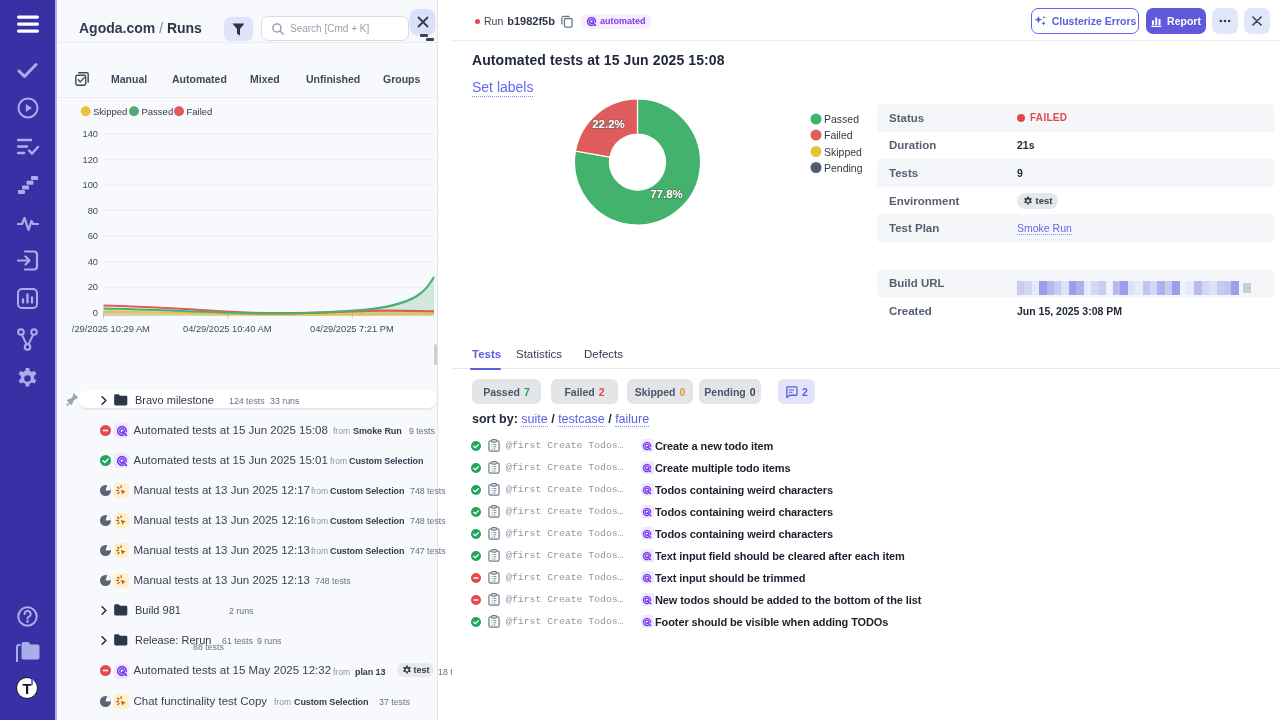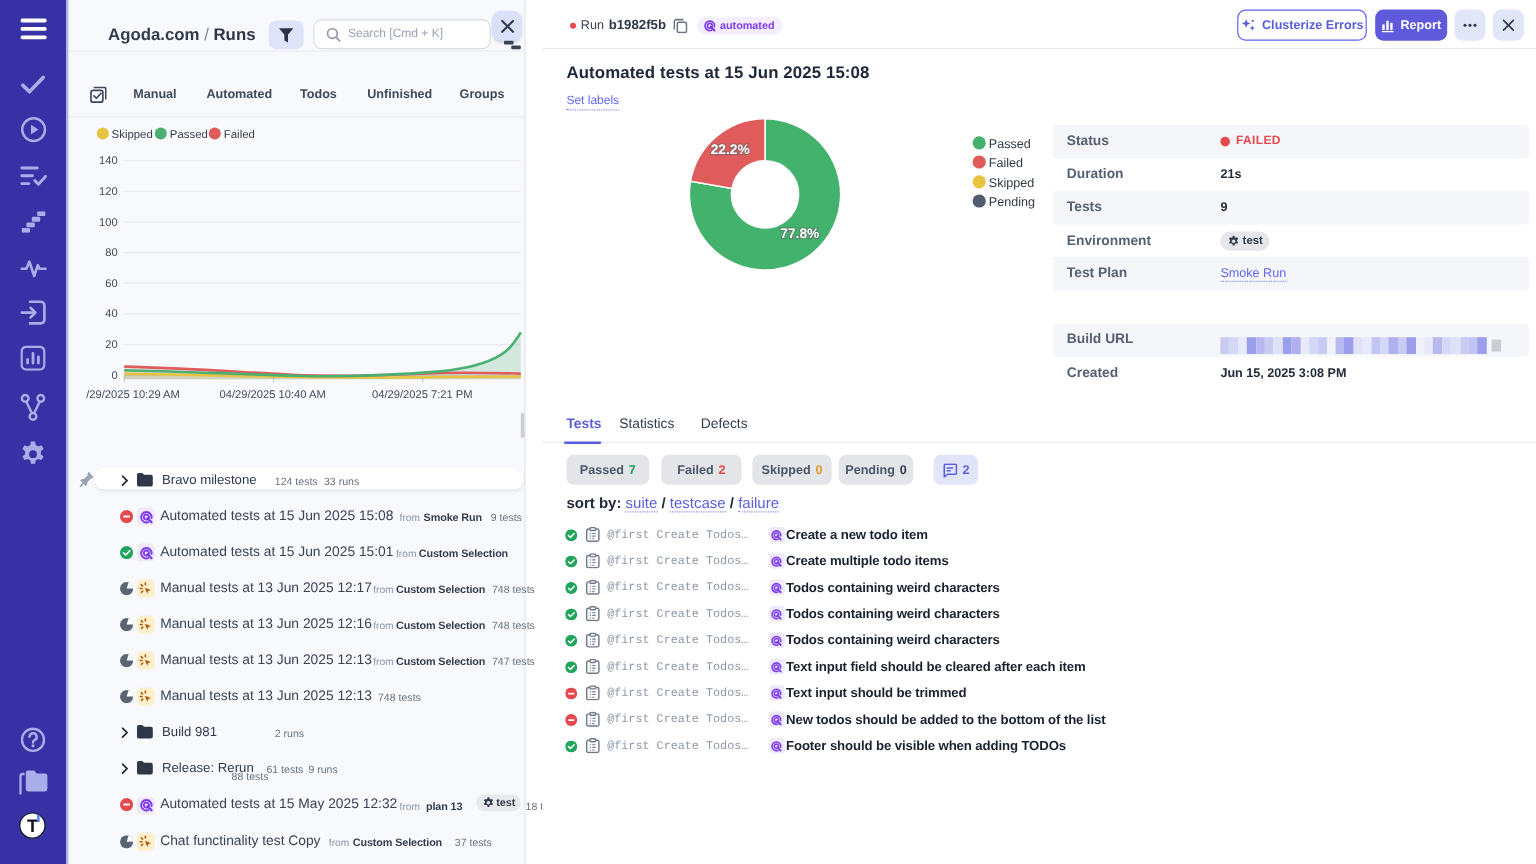--- a/index.html
+++ b/index.html
@@ -101,21 +101,21 @@
       <path d="M1 21 v-15 a2 2 0 0 1 2-2 h1.5" fill="none" stroke="#a9aeea" stroke-width="2"></path>
       <path d="M7.5 1 h5 l2 2.5 h7 a2 2 0 0 1 2 2 v11 a2 2 0 0 1 -2 2 h-14 a2 2 0 0 1 -2-2 v-13.5 a2 2 0 0 1 2-2z" fill="#a9aeea"></path>
     </svg>
   <div class="abs" style="left:16px; top:677px; width:22px; height:22px; border-radius:50%; background:#fff; border:1.5px solid #14171f;"></div>
   <div class="abs" style="left:16px; top:678px; width:22px; height:22px; text-align:center; font-weight:700; font-size:15px; color:#14171f; line-height:21px;">T</div>
   <div class="abs" style="left:31px; top:679px; width:2px; height:6px; background:#4f7df5;"></div>
 </div>
 
 <div id="lpanel"></div>
 <div id="lhead"></div>
-<div class="abs" style="left:90px; top:20px; font-size:14px; font-weight:700; color:#333c4e;text-align:right;">Agoda.com <span style="color:#7c8696; font-weight:400;">/</span> <span style="color:#2d3546;">Runs</span></div>
+<div class="abs" style="left:79px; top:20px; font-size:14px; font-weight:700; color:#333c4e;text-align:right;">Agoda.com <span style="color:#7c8696; font-weight:400;">/</span> <span style="color:#2d3546;">Runs</span></div>
 <div class="abs" style="left:224px; top:17px; width:29px; height:24px; background:#e0e4fa; border-radius:6px;">
   <svg style="position:absolute; left:8px; top:5.5px;" width="13" height="13" viewBox="0 0 13 13">
       <path d="M0.5 0.5 h12 l-4.5 5.5 v6.5 l-3-1.8 v-4.7 z" fill="#2b3344"></path>
     </svg>
 </div>
 <div class="abs" style="left:261px; top:16px; width:148px; height:25px; background:#fff; border:1px solid #d9dce3; border-radius:7px;">
   <svg style="position:absolute; left:10px; top:6px;" width="12" height="12" viewBox="0 0 13 13">
       <circle cx="5.4" cy="5.4" r="4.4" fill="none" stroke="#8e97a5" stroke-width="1.5"></circle>
       <path d="M8.8 8.8 L12 12" stroke="#8e97a5" stroke-width="1.5" stroke-linecap="round"></path>
     </svg>
@@ -132,21 +132,21 @@
 <div id="ltabs"></div>
 <svg class="abs" style="left:74.5px; top:72px;" width="14" height="14" viewBox="0 0 17 17">
     <g fill="none" stroke="#3e4a5b" stroke-width="1.7">
       <path d="M4.5 1 h10 a1.5 1.5 0 0 1 1.5 1.5 v10" stroke-linecap="round"></path>
       <rect x="1" y="4" width="12" height="12" rx="2"></rect>
       <path d="M4 9.5 l2.5 2.5 l4.5-5" stroke-linecap="round" stroke-linejoin="round"></path>
     </g>
   </svg>
 <div class="ltab" style="left:111px;">Manual</div>
 <div class="ltab" style="left:172px;">Automated</div>
-<div class="ltab" style="left:250px;">Todos</div>
+<div class="ltab" style="left:250px;">Mixed</div>
 <div class="ltab" style="left:306px;">Unfinished</div>
 <div class="ltab" style="left:383px;">Groups</div>
 
 <svg class="abs" style="left:57px; top:95px;" width="379" height="245" viewBox="0 0 379 245">
   <circle cx="28.7" cy="16.3" r="5" fill="#e8c33f"></circle>
     <text x="36" y="20" font-size="9.5" fill="#333a46">Skipped</text>
   <circle cx="77" cy="16.3" r="5" fill="#4caf72"></circle>
     <text x="84.5" y="20" font-size="9.5" fill="#333a46">Passed</text>
   <circle cx="122" cy="16.3" r="5" fill="#e05c5c"></circle>
     <text x="129.5" y="20" font-size="9.5" fill="#333a46">Failed</text>
@@ -492,21 +492,21 @@
         </g>
       </svg>
   </div>
   <div class="btn" style="left:792px; top:8px; width:26px; height:26px; background:#e2e6f9;">
     <svg width="10" height="10" viewBox="0 0 11 11">
         <path d="M1 1 L10 10 M10 1 L1 10" stroke="#323b4d" stroke-width="1.6" stroke-linecap="round"></path>
       </svg>
   </div>
 
   <div class="abs" style="left:20px; top:52px; font-size:14px; font-weight:700; color:#20293a; letter-spacing:0.1px;">Automated tests at 15 Jun 2025 15:08</div>
-  <div class="abs" style="left:20px; top:79px; font-size:10px; color:#6366f1; border-bottom:1px dotted #8a8ff5; padding-bottom:1px;">Set labels</div>
+  <div class="abs" style="left:20px; top:79px; font-size:14px; color:#6366f1; border-bottom:1px dotted #8a8ff5; padding-bottom:1px;">Set labels</div>
 
   <svg class="abs" style="left:120px; top:97px;" width="310" height="132" viewBox="0 0 310 132">
     <g transform="translate(65.5,65)">
       <path d="M0 -63 A63 63 0 1 1 -62.03 -11.02 L-27.57 -4.9 A28 28 0 1 0 0 -28 Z" fill="#42b26c" stroke="#fff" stroke-width="1.2"></path>
       <path d="M-62.03 -11.02 A63 63 0 0 1 0 -63 L0 -28 A28 28 0 0 0 -27.57 -4.9 Z" fill="#e05c5c" stroke="#fff" stroke-width="1.2"></path>
       <text x="-29" y="-34" font-size="11.5" font-weight="700" fill="#fff" text-anchor="middle" style="paint-order:stroke; stroke:#66666688; stroke-width:2px;">22.2%</text>
       <text x="29" y="36" font-size="11.5" font-weight="700" fill="#fff" text-anchor="middle" style="paint-order:stroke; stroke:#66666688; stroke-width:2px;">77.8%</text>
     </g>
     <g font-size="10.5" fill="#333a46">
       <circle cx="244" cy="22" r="5.5" fill="#42b26c"></circle>

